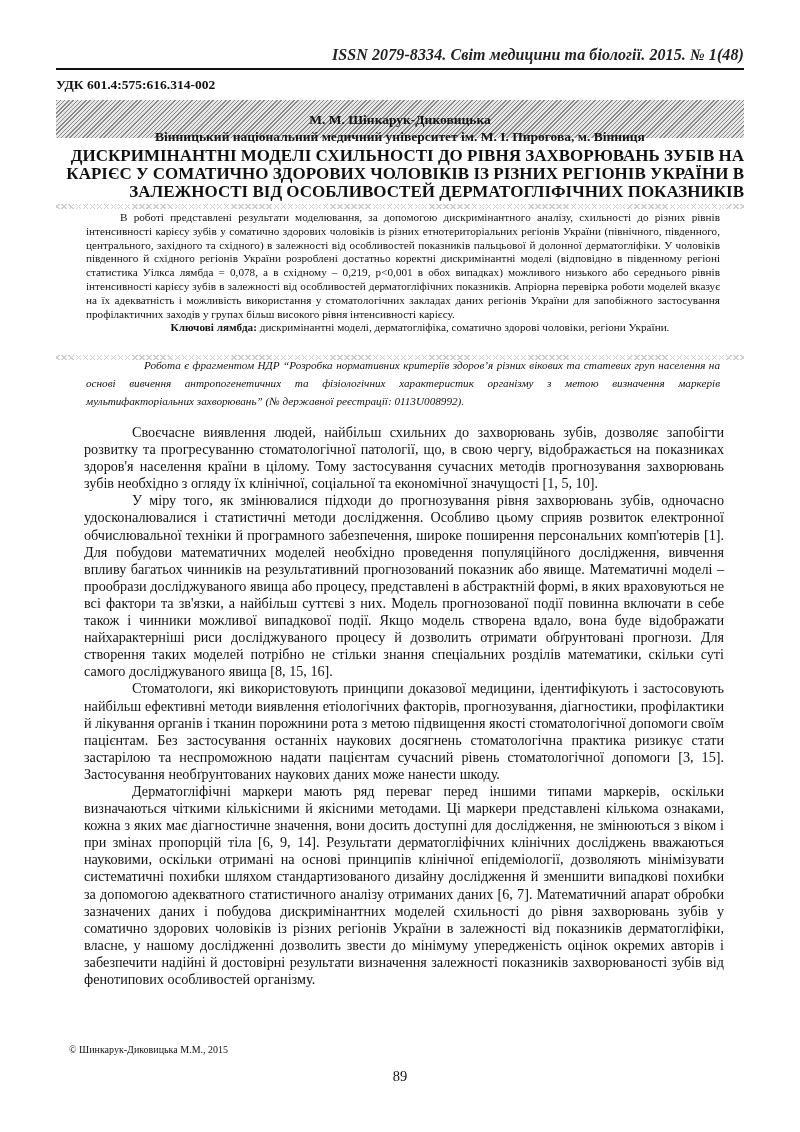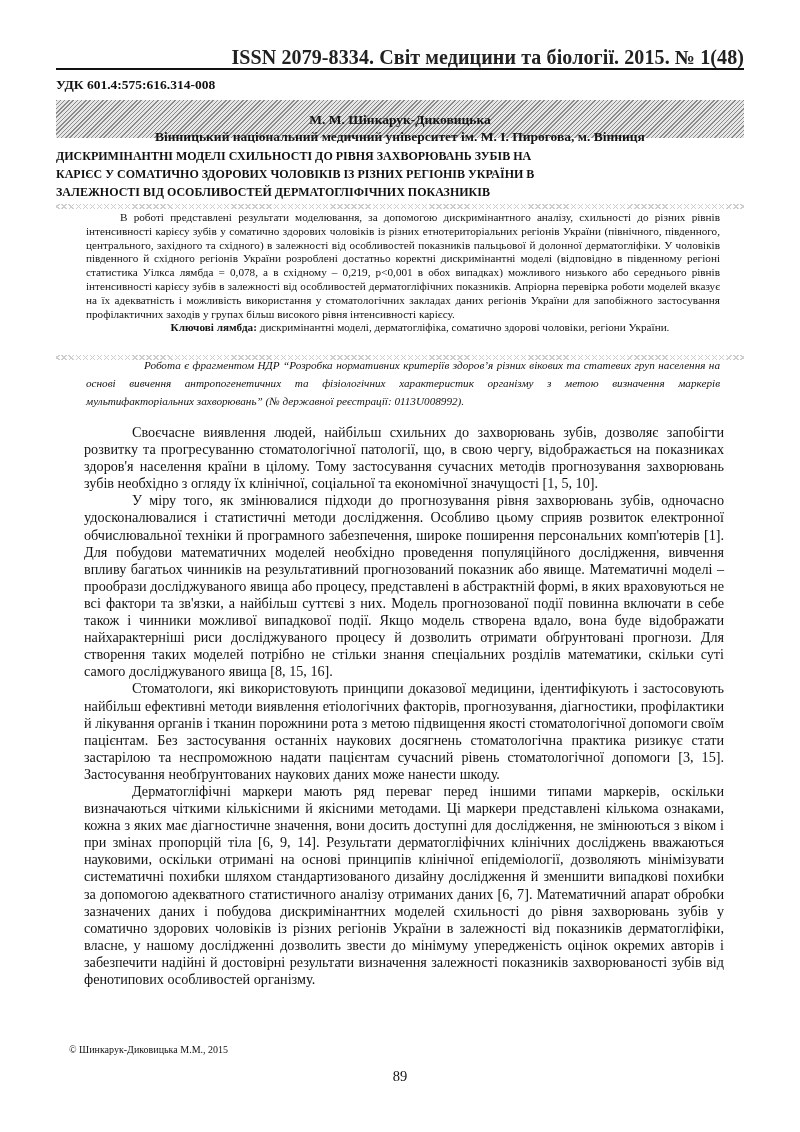--- a/index.html
+++ b/index.html
@@ -1,31 +1,31 @@
 <!DOCTYPE html>
 <html><head>
   <meta charset="utf-8">
   <style>
     html, body { margin: 0; padding: 0; background: #ffffff; }
     body { width: 800px; height: 1132px; position: relative; overflow: hidden; font-family: "Liberation Serif", "DejaVu Serif", serif; color: #111; }
     .page { position: absolute; left: 56px; top: 0; width: 688px; }
 
-    .running-head { position: absolute; top: 46px; right: 0; font-weight: bold; font-size: 20px; letter-spacing: 0.1px; color: #222; }
+    .running-head { position: absolute; top: 46px; right: 0; font-style: italic; font-weight: bold; font-size: 16px; letter-spacing: 0.1px; color: #222; }
     .head-rule { position: absolute; top: 68px; left: 0; width: 688px; height: 2px; background: #111; }
     .udc { position: absolute; top: 77px; left: 0; font-weight: bold; font-size: 13.5px; }
 
     .author-band {
       position: absolute; top: 100px; left: 0; width: 688px; height: 38px;
       background: repeating-linear-gradient(135deg, #8a8a8a 0px, #8a8a8a 1px, #e6e6e6 1px, #e6e6e6 3px);
       text-align: center;
     }
     .author-band .author { font-weight: bold; font-size: 13.5px; line-height: 17px; padding-top: 11px; }
     .author-band .affil { font-weight: bold; font-size: 13.5px; line-height: 17px; }
 
-    .title { position: absolute; top: 147px; left: 0; width: 688px; text-align: left; font-weight: bold; font-size: 12px; line-height: 18px; }
+    .title { position: absolute; top: 147px; left: 0; width: 688px; text-align: right; font-weight: bold; font-size: 17px; line-height: 18px; }
 
     .wavy {
       position: absolute; left: 0; width: 688px; height: 5px;
       background:
         repeating-linear-gradient(45deg, transparent 0 2px, #c9c9c9 2px 3px, transparent 3px 5px),
         repeating-linear-gradient(-45deg, transparent 0 2px, #c9c9c9 2px 3px, transparent 3px 5px);
       opacity: 0.9;
     }
     .wavy.top { top: 204px; }
     .wavy.bottom { top: 355px; }
@@ -43,21 +43,21 @@
 
     .copyright { position: absolute; top: 1044px; left: 13px; font-size: 10px; }
     .page-number { position: absolute; top: 1068px; left: 0; width: 688px; text-align: center; font-size: 14.5px; }
   </style>
 </head>
 <body>
 
 <div class="page">
   <div class="running-head">ISSN 2079-8334. Світ медицини та біології. 2015. № 1(48)</div>
   <div class="head-rule"></div>
-  <div class="udc">УДК 601.4:575:616.314-008</div>
+  <div class="udc">УДК 601.4:575:616.314-002</div>
 
   <div class="author-band">
     <div class="author">М. М. Шінкарук-Диковицька</div>
     <div class="affil">Вінницький національний медичний університет ім. М. І. Пирогова, м. Вінниця</div>
   </div>
 
   <div class="title">
     <div>ДИСКРИМІНАНТНІ МОДЕЛІ СХИЛЬНОСТІ ДО РІВНЯ ЗАХВОРЮВАНЬ ЗУБІВ НА</div>
     <div>КАРІЄС У СОМАТИЧНО ЗДОРОВИХ ЧОЛОВІКІВ ІЗ РІЗНИХ РЕГІОНІВ УКРАЇНИ В</div>
     <div>ЗАЛЕЖНОСТІ ВІД ОСОБЛИВОСТЕЙ ДЕРМАТОГЛІФІЧНИХ ПОКАЗНИКІВ</div>

